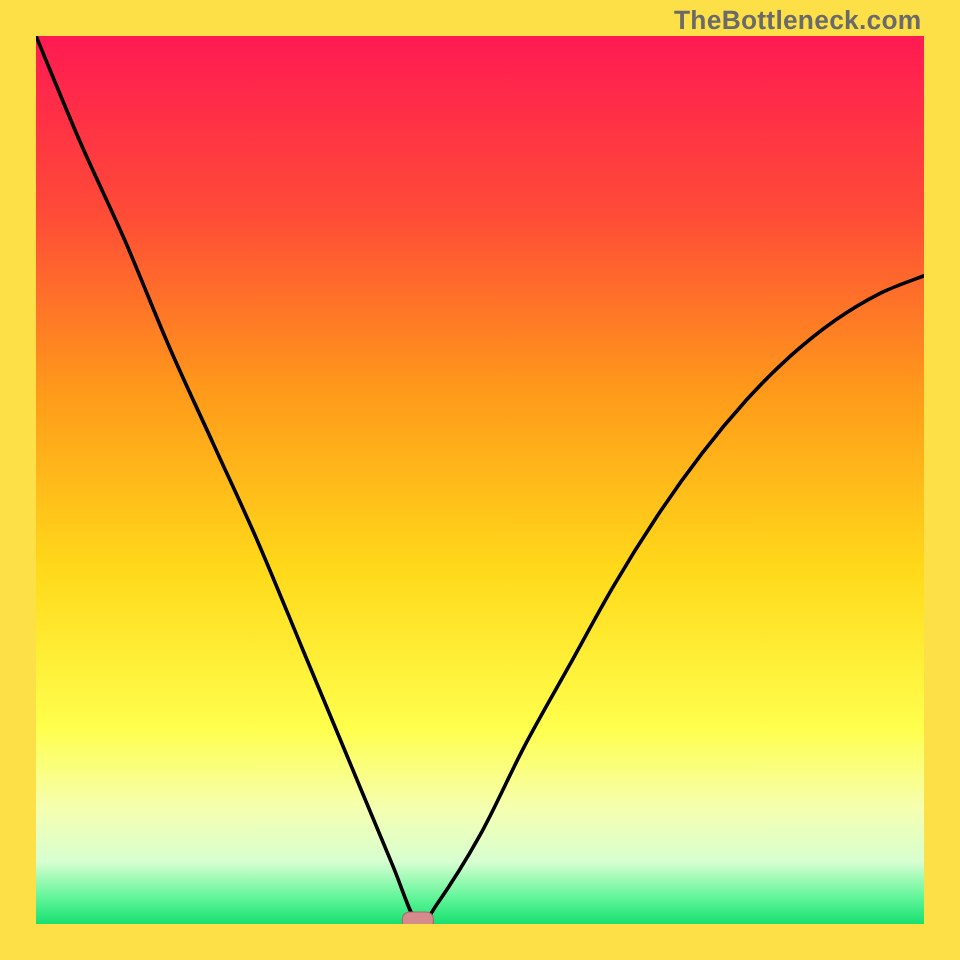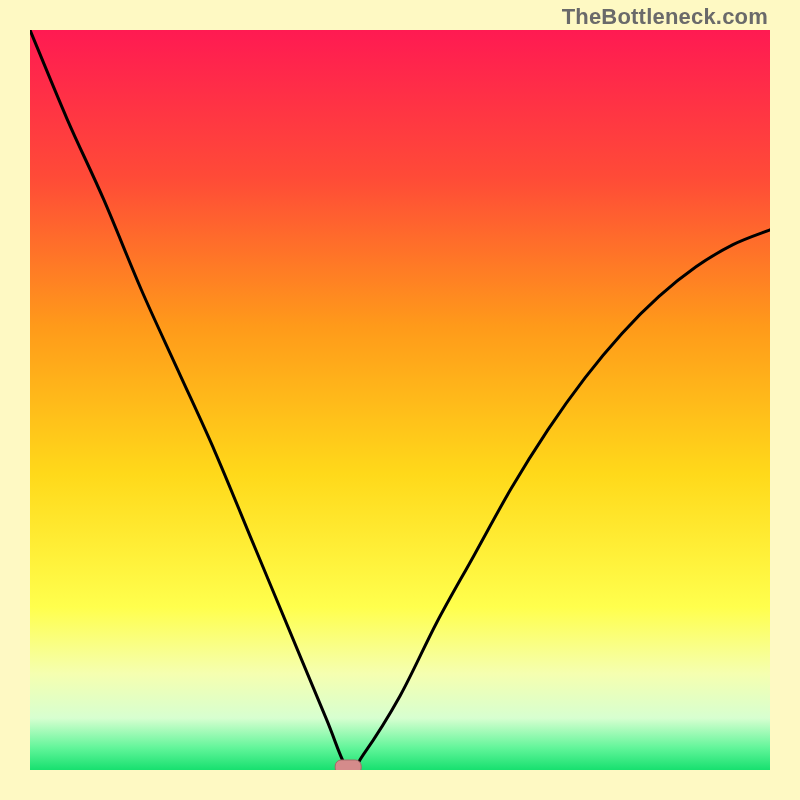--- a/index.html
+++ b/index.html
@@ -7,21 +7,21 @@
     padding: 0;
     width: 800px;
     height: 800px;
     background: #000;
     overflow: hidden;
     font-family: Arial, Helvetica, sans-serif;
   }
   .frame {
     position: absolute;
     inset: 0;
-    background: #fef9c3;
+    background: #fde047;
   }
   .plot {
     position: absolute;
     left: 30px;
     top: 30px;
     width: 740px;
     height: 740px;
     overflow: hidden;
   }
   .watermark {

